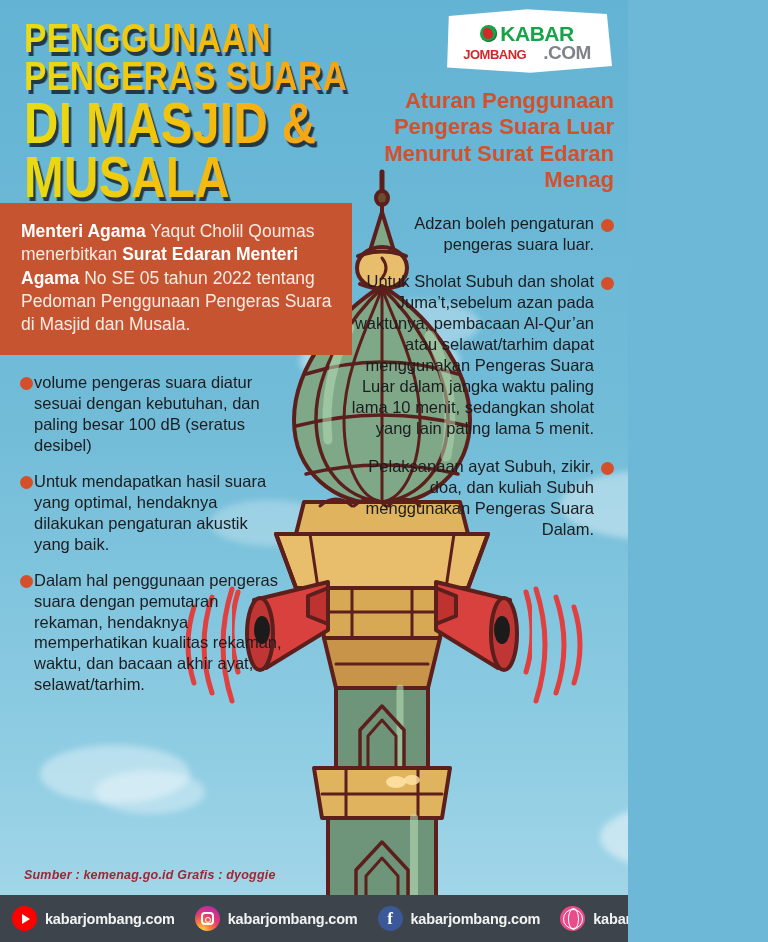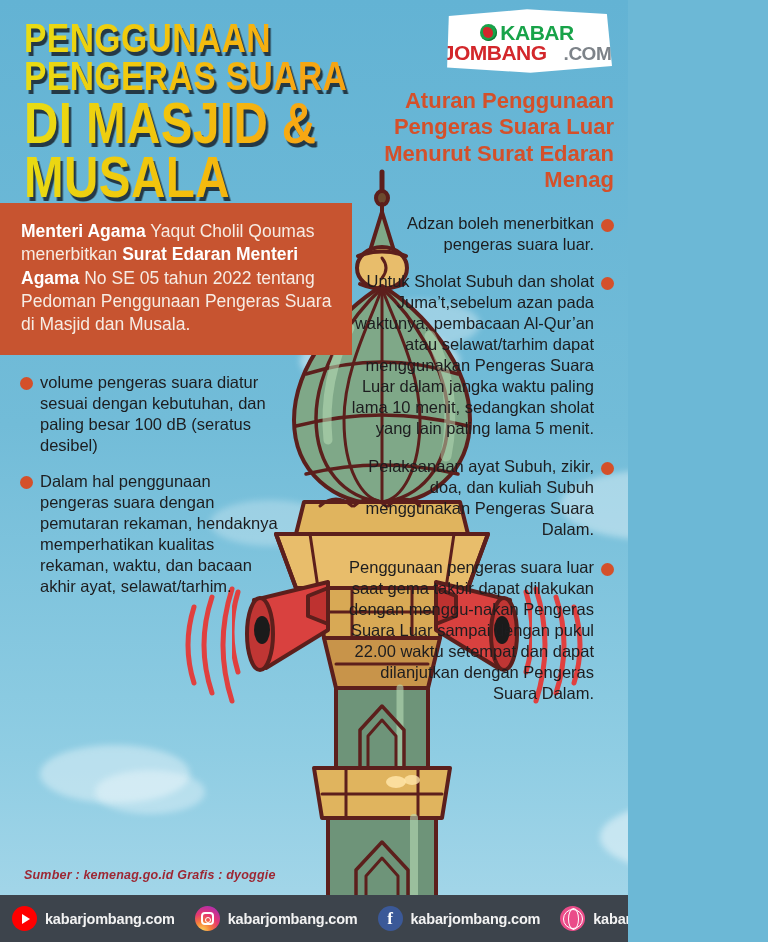--- a/index.html
+++ b/index.html
@@ -41,21 +41,21 @@
   #logo .globe {
     width:17px;height:17px;border-radius:50%;background:#18a349;
     position:relative; display:inline-block; box-shadow:inset -1px -1px 0 #0d7a35;
   }
   #logo .globe::after{
     content:""; position:absolute; left:3px; top:3px; width:10px; height:11px;
     background:#d3272b; border-radius:40% 60% 45% 55%;
   }
   #logo .kabar { font-size:21px; font-weight:bold; color:#18a349; letter-spacing:-.5px; }
   #logo .ln2 { display:flex; align-items:baseline; line-height:1; margin-top:-1px;}
-  #logo .jombang { font-size:21px; font-weight:bold; color:#d3272b; letter-spacing:-.5px;}
+  #logo .jombang { font-size:13px; font-weight:bold; color:#d3272b; letter-spacing:-.5px;}
   #logo .dotcom { font-size:19px; font-weight:bold; color:#7d8389; letter-spacing:-.5px;padding-left:17px;}
 
   
   #headline { position:absolute; left:24px; top:20px; width:540px; }
   #headline div {
     font-family:"Liberation Sans Narrow","Liberation Sans",sans-serif;
     font-weight:bold; font-style:normal;
     letter-spacing:.5px;
     line-height:.92;
     background:linear-gradient(100deg,#e8dd14 0%,#f2c40c 32%,#f7a713 62%,#f59a0f 100%);
@@ -81,21 +81,21 @@
   }
   #note p { color:#f6ece4; font-size:17.5px; line-height:1.33; }
   #note b { font-weight:bold; color:#ffffff; }
 
   
   #leftcol { position:absolute; left:20px; top:372px; width:262px; }
   #leftcol h2 {
     color:#d4502a; font-size:20.5px; font-weight:bold; line-height:1.16;
     margin-bottom:14px;
   }
-  .bullet { display:flex; gap:7px; margin-bottom:15px; }
+  .bullet { display:flex; gap:1px; margin-bottom:15px; }
   .bullet .dot {
     flex:0 0 auto; width:13px; height:13px; border-radius:50%;
     background:#d4502a; margin-top:5px;
   }
   .bullet p { color:#1d1d1f; font-size:16.5px; line-height:1.27; }
 
   
   #rightcol { position:absolute; right:14px; top:88px; width:268px; text-align:right;margin-left:26px; }
   #rightcol h2 {
     color:#d4502a; font-size:22px; font-weight:bold; line-height:1.2;
@@ -284,41 +284,41 @@
     <p><b>Menteri Agama</b><span> Yaqut Cholil Qoumas menerbitkan </span><b>Surat Edaran Menteri Agama</b><span> No SE 05 tahun 2022 tentang Pedoman Penggunaan Pengeras Suara di Masjid dan Musala.</span></p>
   </div>
 
   <div id="leftcol">
     <div class="bullet">
       <span class="dot"></span>
       <p>volume pengeras suara diatur sesuai dengan kebutuhan, dan paling besar 100 dB (seratus desibel)</p>
     </div>
     <div class="bullet">
       <span class="dot"></span>
+      <p>Untuk mendapatkan hasil suara yang optimal, hendaknya dilakukan pengaturan akustik yang baik.</p>
+    </div>
+    <div class="bullet">
+      <span class="dot"></span>
       <p>Dalam hal penggunaan pengeras suara dengan pemutaran rekaman, hendaknya memperhatikan kualitas rekaman, waktu, dan bacaan akhir ayat, selawat/tarhim.</p>
     </div>
   </div>
 
   <div id="rightcol">
     <h2>Aturan Penggunaan Pengeras Suara Luar Menurut Surat Edaran Menag</h2>
     <div class="rbullet">
       <span class="dot"></span>
-      <p>Adzan boleh menerbitkan pengeras suara luar.</p>
+      <p>Adzan boleh pengaturan pengeras suara luar.</p>
     </div>
     <div class="rbullet">
       <span class="dot"></span>
       <p>Untuk Sholat Subuh dan sholat Juma’t,sebelum azan pada waktunya, pembacaan Al-Qur’an atau selawat/tarhim dapat menggunakan Pengeras Suara Luar dalam jangka waktu paling lama  10 menit, sedangkan sholat yang lain paling lama 5 menit.</p>
     </div>
     <div class="rbullet">
       <span class="dot"></span>
       <p>Pelaksanaan ayat Subuh, zikir, doa, dan kuliah Subuh menggunakan Pengeras Suara Dalam.</p>
-    </div>
-    <div class="rbullet">
-      <span class="dot"></span>
-      <p>Penggunaan pengeras suara luar saat gema takbir dapat dilakukan dengan menggu-nakan Pengeras Suara Luar sampai dengan pukul 22.00 waktu setempat dan dapat dilanjutkan dengan Pengeras Suara Dalam.</p>
     </div>
   </div>
 
   <div id="source">Sumber : kemenag.go.id   Grafis : dyoggie</div>
 
   <div id="footer">
     <div class="soc">
       <span class="ic yt"></span>
       <span class="txt">kabarjombang.com</span>
     </div>

